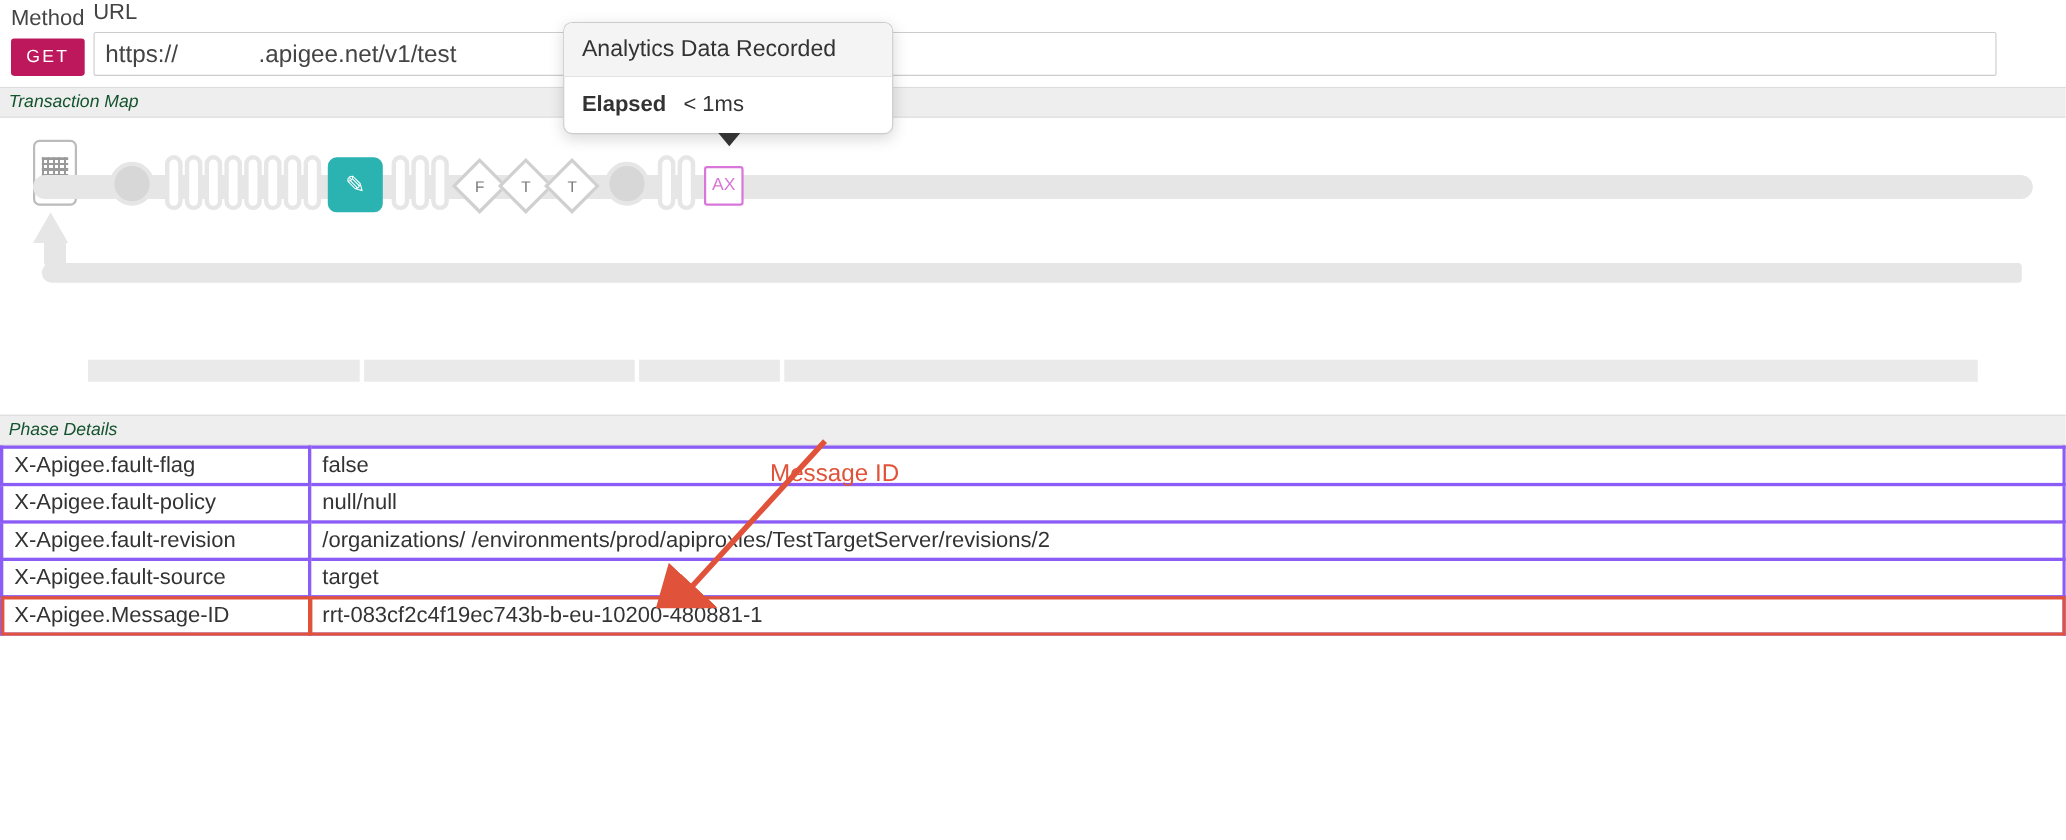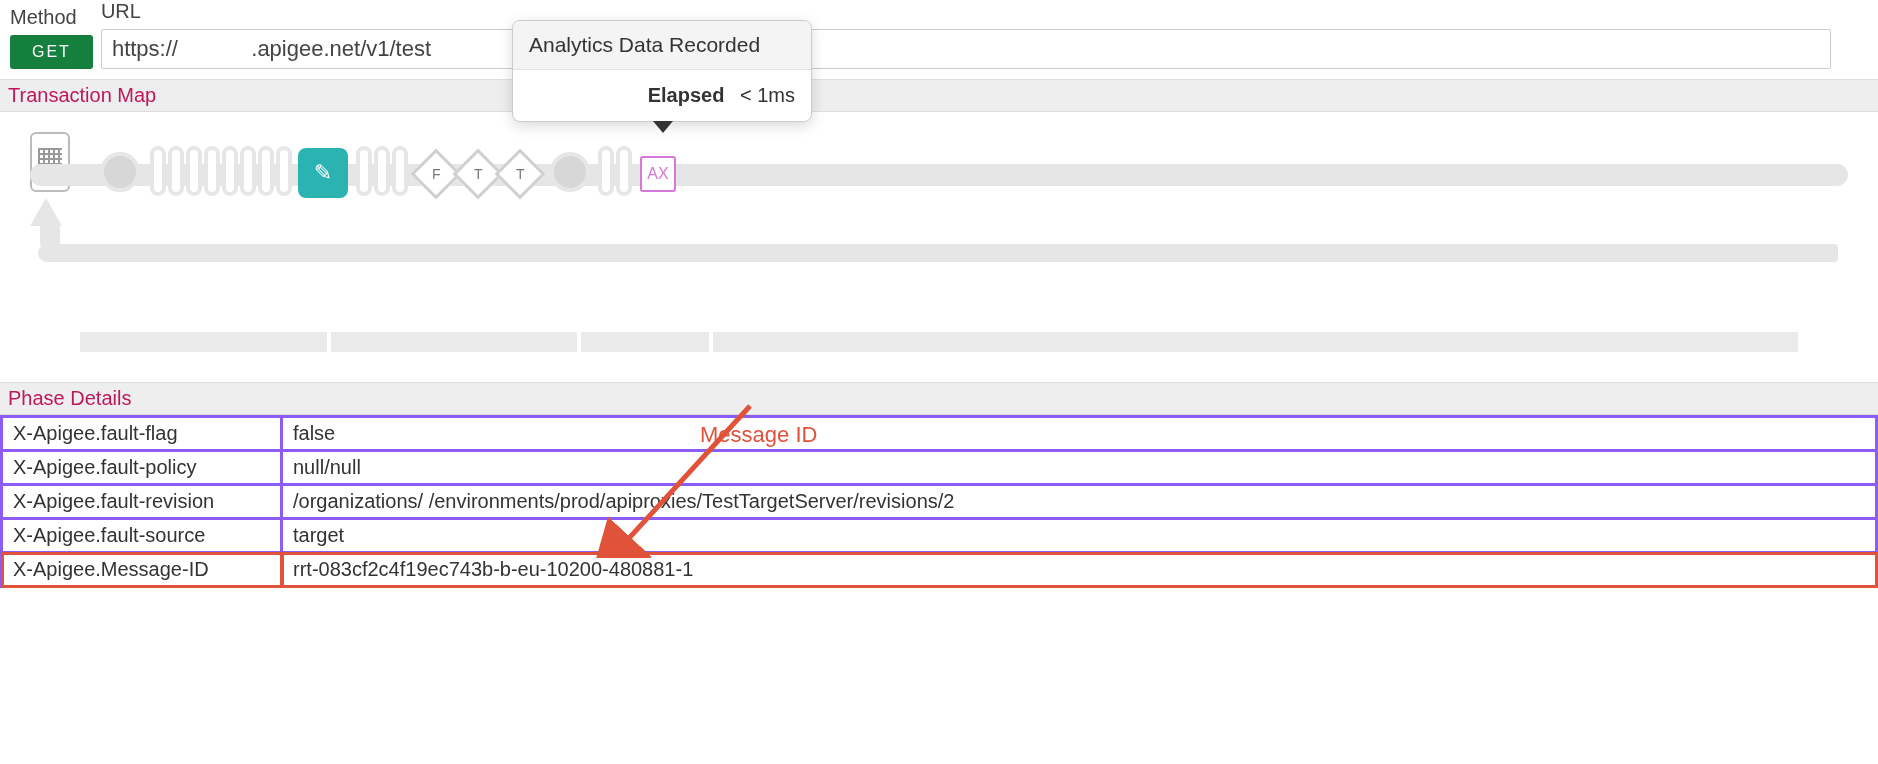--- a/index.html
+++ b/index.html
@@ -1,45 +1,45 @@
 <!DOCTYPE html>
 <html><head>
 <meta charset="utf-8">
 <style>
 * { box-sizing: border-box; margin: 0; padding: 0; }
 body { font-family: -apple-system, BlinkMacSystemFont, "Segoe UI", Helvetica, Arial, sans-serif; font-size: 18px; color: #333; background: #fff; width: 1878px; }
 
 .request-row { display: flex; padding: 0 10px 10px 10px; gap: 8px; align-items: flex-end; }
 .col { display: flex; flex-direction: column; }
 .col-label { font-size: 20px; color: #444; margin-bottom: 6px; }
-.method-btn { background: #15803d; color: #fff; border: none; padding: 8px 22px; font-size: 16px; letter-spacing: 2px; border-radius: 3px; cursor: pointer; }
+.method-btn { background: #be185d; color: #fff; border: none; padding: 8px 6px; font-size: 16px; letter-spacing: 2px; border-radius: 3px; cursor: pointer; }
 .url-input { width: 1730px; font-size: 22px; padding: 6px 10px; border: 1px solid #ccc; border-radius: 2px; color: #444; }
 
-.section-header { background: #eeeeee; font-size: 20px; color: #be185d; padding: 4px 8px; border-top: 1px solid #ddd; border-bottom: 1px solid #ddd; }
+.section-header { background: #eeeeee; font-size: 16px; color: #14532d; padding: 4px 8px; border-top: 1px solid #ddd; border-bottom: 1px solid #ddd; font-style: italic; }
 
 .tmap { position: relative; height: 180px; padding: 20px 30px; }
 .track { position: absolute; left: 30px; right: 30px; top: 52px; height: 22px; background: #e6e6e6; border-radius: 12px; }
 .node { position: absolute; top: 40px; display: flex; align-items: center; justify-content: center; }
 .client { left: 20px; top: 30px; width: 40px; height: 60px; border: 2px solid #bbb; border-radius: 6px; background: #fff; display:flex; align-items:center; justify-content:center; }
 .client-grid { width: 24px; height: 28px; background: repeating-linear-gradient(#999 0 2px, transparent 2px 5px), repeating-linear-gradient(90deg,#999 0 2px, transparent 2px 5px); }
 .circle { width: 40px; height: 40px; border-radius: 50%; background: #d7d7d7; border: 4px solid #e6e6e6; }
 .pill { width: 16px; height: 50px; border-radius: 10px; background: #fff; border: 4px solid #e6e6e6; top: 34px; }
 .square-teal { width: 50px; height: 50px; border-radius: 8px; background: #2bb3b1; top:36px; display:flex; align-items:center; justify-content:center; }
 .pencil-icon { color:#fff; font-size:22px; }
 .diamond { width: 36px; height: 36px; border: 3px solid #d0d0d0; background: #fff; transform: rotate(45deg); top: 44px; display:flex; align-items:center; justify-content:center; }
 .diamond span { transform: rotate(-45deg); font-size: 14px; color: #777; }
 .ax-box { width: 36px; height: 36px; border: 2px solid #d976d9; background: #fff; color: #d976d9; font-size: 16px; top: 44px; display:flex; align-items:center; justify-content:center; border-radius:3px; }
 .return-arrow { position:absolute; left: 38px; right: 40px; top: 120px; height: 30px; }
 .return-arrow .bar { position:absolute; left:0; right:0; bottom:0; height:18px; background:#e6e6e6; border-radius: 10px 4px 4px 10px; }
 .return-arrow .up { position:absolute; left:-8px; top:-34px; width:0; height:0; border-left:16px solid transparent; border-right:16px solid transparent; border-bottom:28px solid #e6e6e6; }
 .return-arrow .stem { position:absolute; left:2px; top:-10px; width:20px; height:30px; background:#e6e6e6; border-radius: 0 0 0 10px; }
 
 .tooltip { position: absolute; left: 512px; top: 20px; width: 300px; background: #fff; border: 1px solid #ccc; border-radius: 8px; box-shadow: 0 4px 14px rgba(0,0,0,0.15); z-index: 10; }
 .tooltip-hdr { background: #f4f4f4; padding: 12px 16px; font-size: 21px; border-radius: 8px 8px 0 0; border-bottom: 1px solid #e2e2e2; }
-.tooltip-body { padding: 14px 16px; font-size: 20px; text-align: right; }
+.tooltip-body { padding: 14px 16px; font-size: 20px; }
 .tooltip-body b { font-weight: 700; margin-right: 10px; }
 .tooltip-caret { position:absolute; left: 140px; bottom: -12px; width:0; height:0; border-left:10px solid transparent; border-right:10px solid transparent; border-top:12px solid #333; }
 
 .seg-bar { height: 20px; margin: 40px 80px 30px 80px; display:flex; gap:4px; }
 .seg { background:#eaeaea; height:100%; }
 .seg1 { flex: 2.5; } .seg2 { flex: 2.5; } .seg3 { flex: 1.3; } .seg4 { flex: 11; }
 
 .phase-table { width: 100%; border-collapse: collapse; }
 .phase-table td { padding: 4px 10px; font-size: 20px; border: 3px solid #8b5cf6; vertical-align: middle; }
 .phase-table tr td:first-child { width: 280px; }

